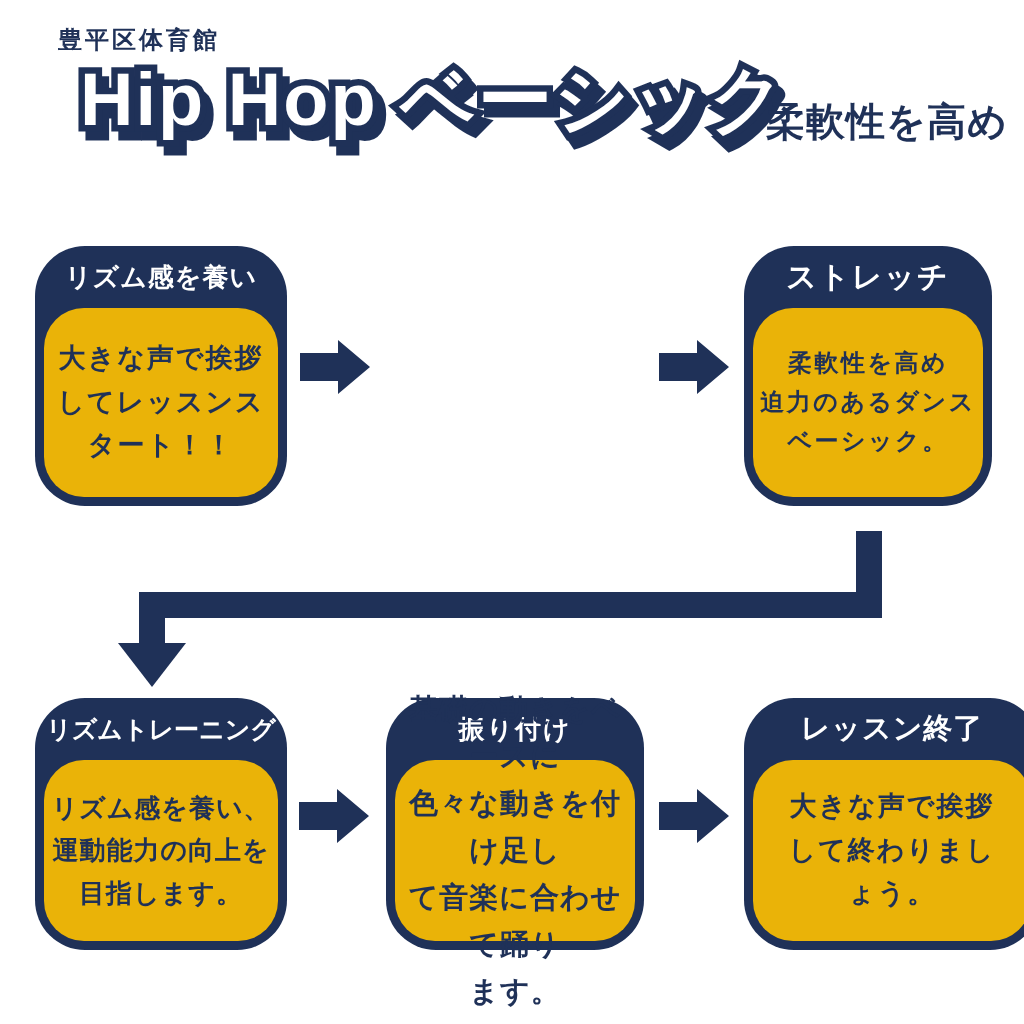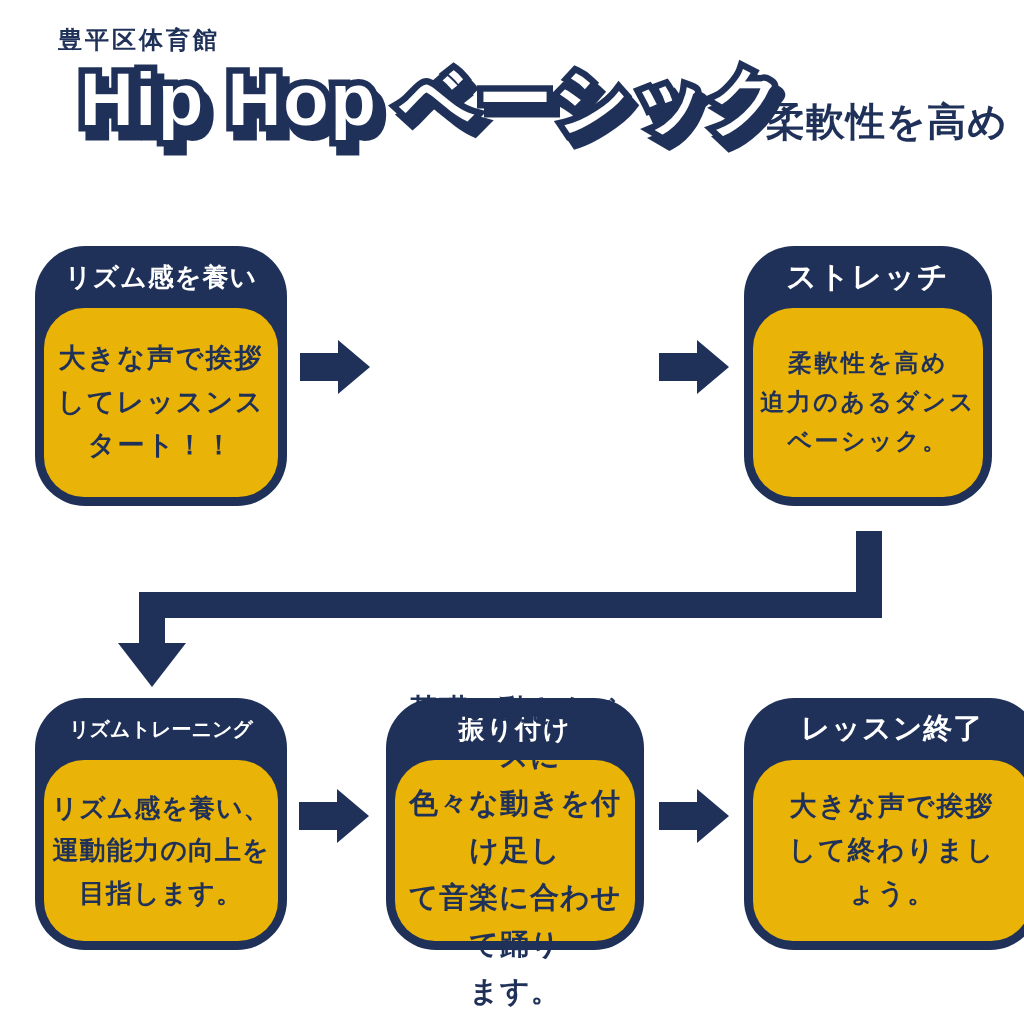--- a/index.html
+++ b/index.html
@@ -34,21 +34,21 @@
   .s1 { left:35px;  top:246px; width:252px; height:260px; }
   .s2 { left:386px; top:246px; width:258px; height:260px; }
   .s3 { left:744px; top:246px; width:248px; height:260px; }
   .s4 { left:35px;  top:698px; width:252px; height:252px; }
   .s5 { left:386px; top:698px; width:258px; height:252px; }
   .s6 { left:744px; top:698px; width:296px; height:252px; }
 
   .s1 .step-title { font-size:26px; }
   .s2 .step-title { font-size:31px; letter-spacing:2px; }
   .s3 .step-title { font-size:30px; letter-spacing:2px; }
-  .s4 .step-title { font-size:20px; letter-spacing:0; }
+  .s4 .step-title { font-size:25px; letter-spacing:0; }
   .s5 .step-title { font-size:26px; letter-spacing:2px; }
   .s6 .step-title { font-size:29px; }
 
   .s1 .step-body { font-size:27px; letter-spacing:2px; }
   .s2 .step-body { font-size:24px; letter-spacing:1px; }
   .s3 .step-body { font-size:24px; letter-spacing:2.5px; }
   .s4 .step-body { font-size:26px; letter-spacing:1px; }
   .s5 .step-body { font-size:29px; letter-spacing:1px; }
   .s6 .step-body { font-size:27px; letter-spacing:2px; }
 

